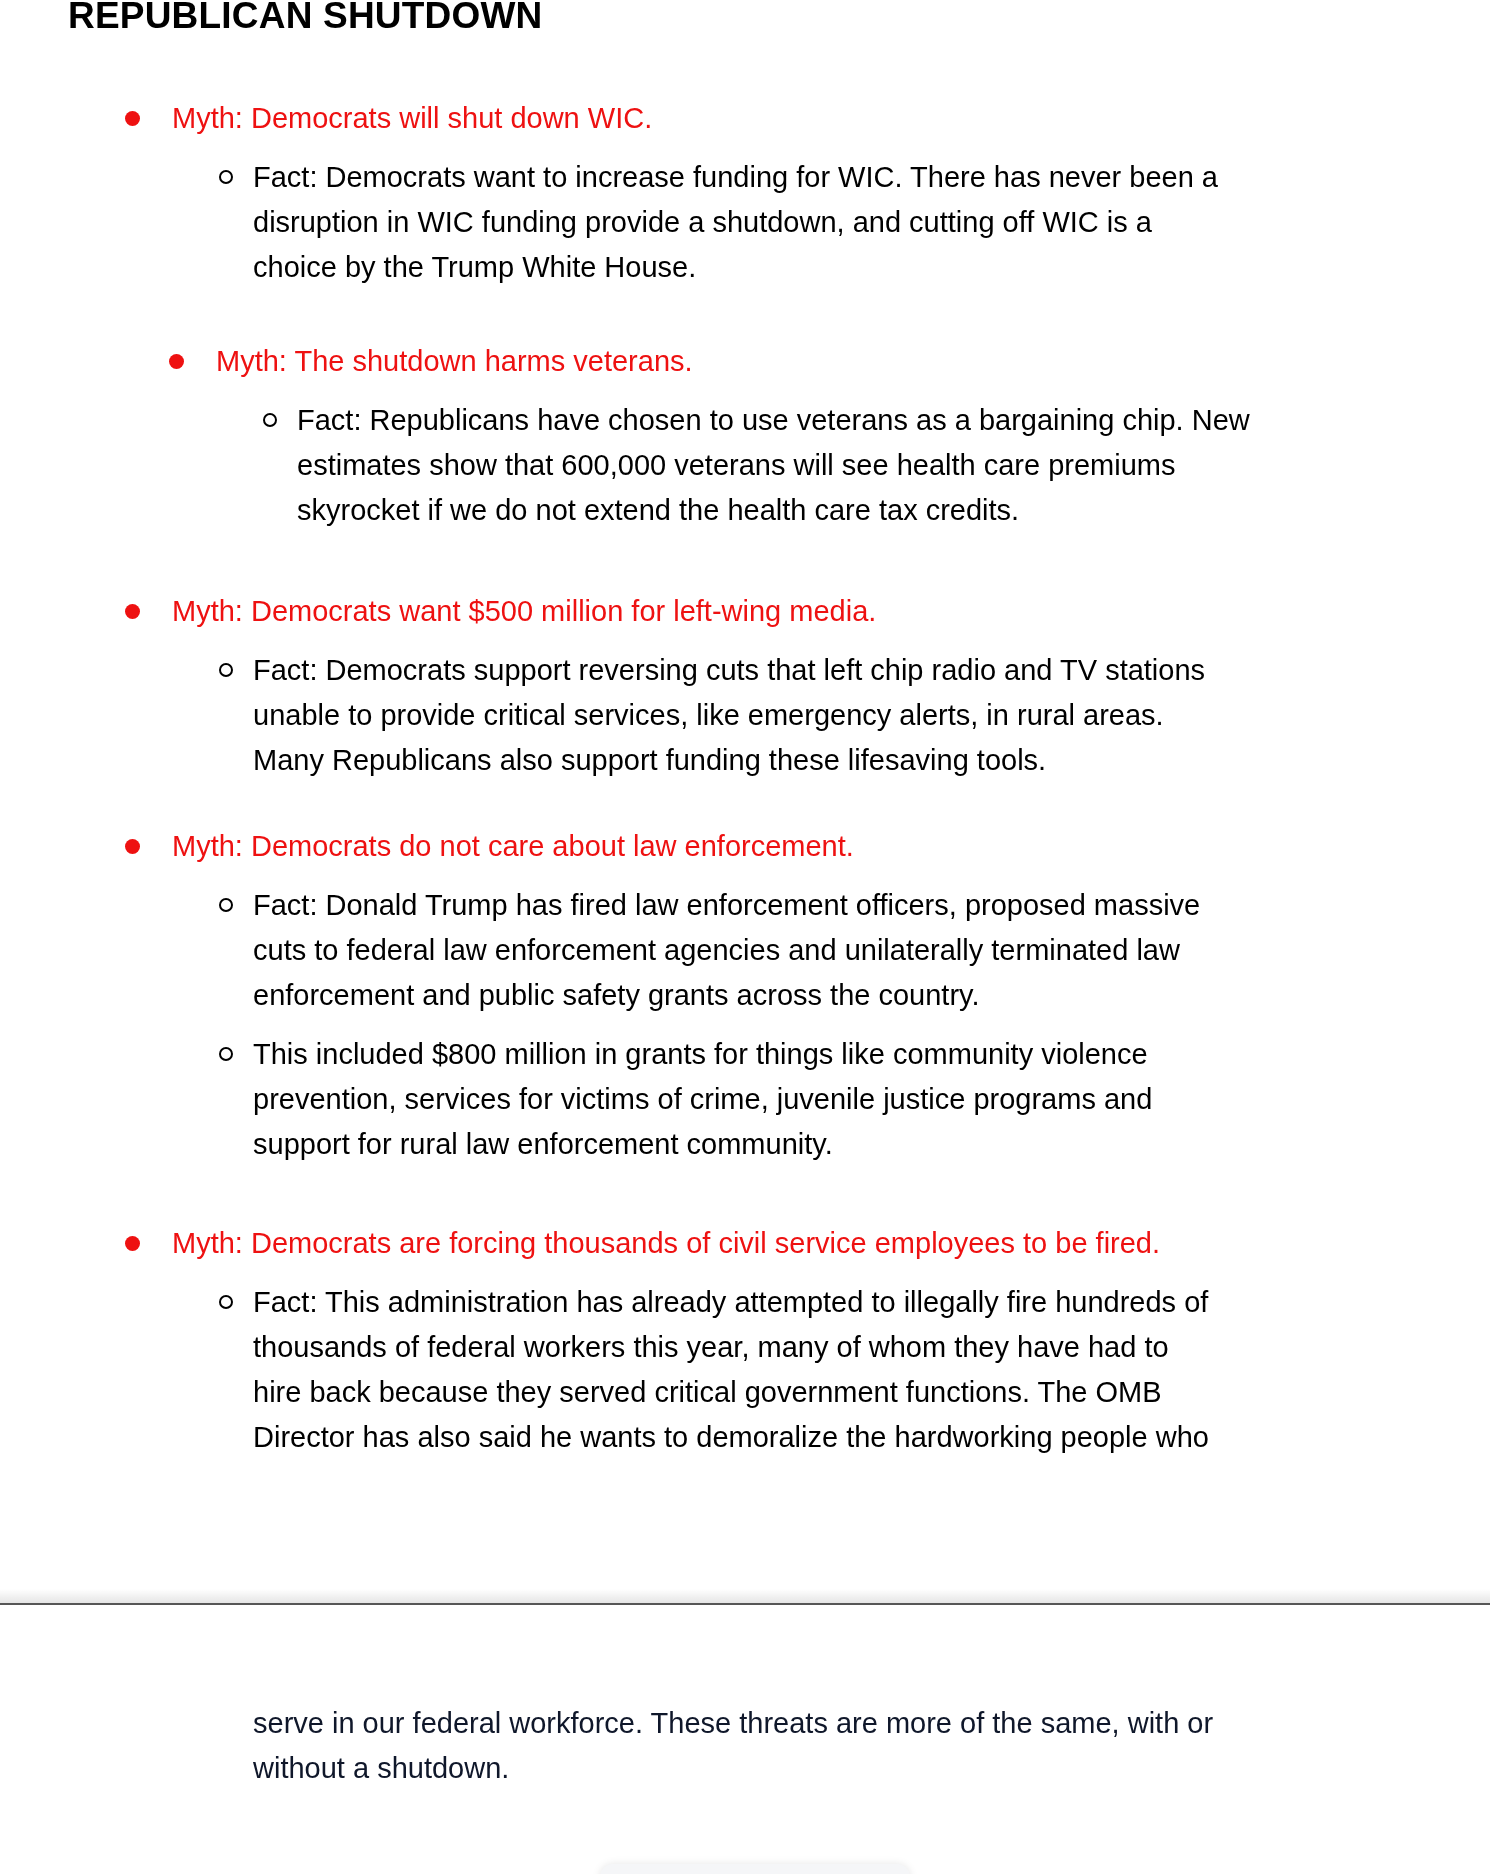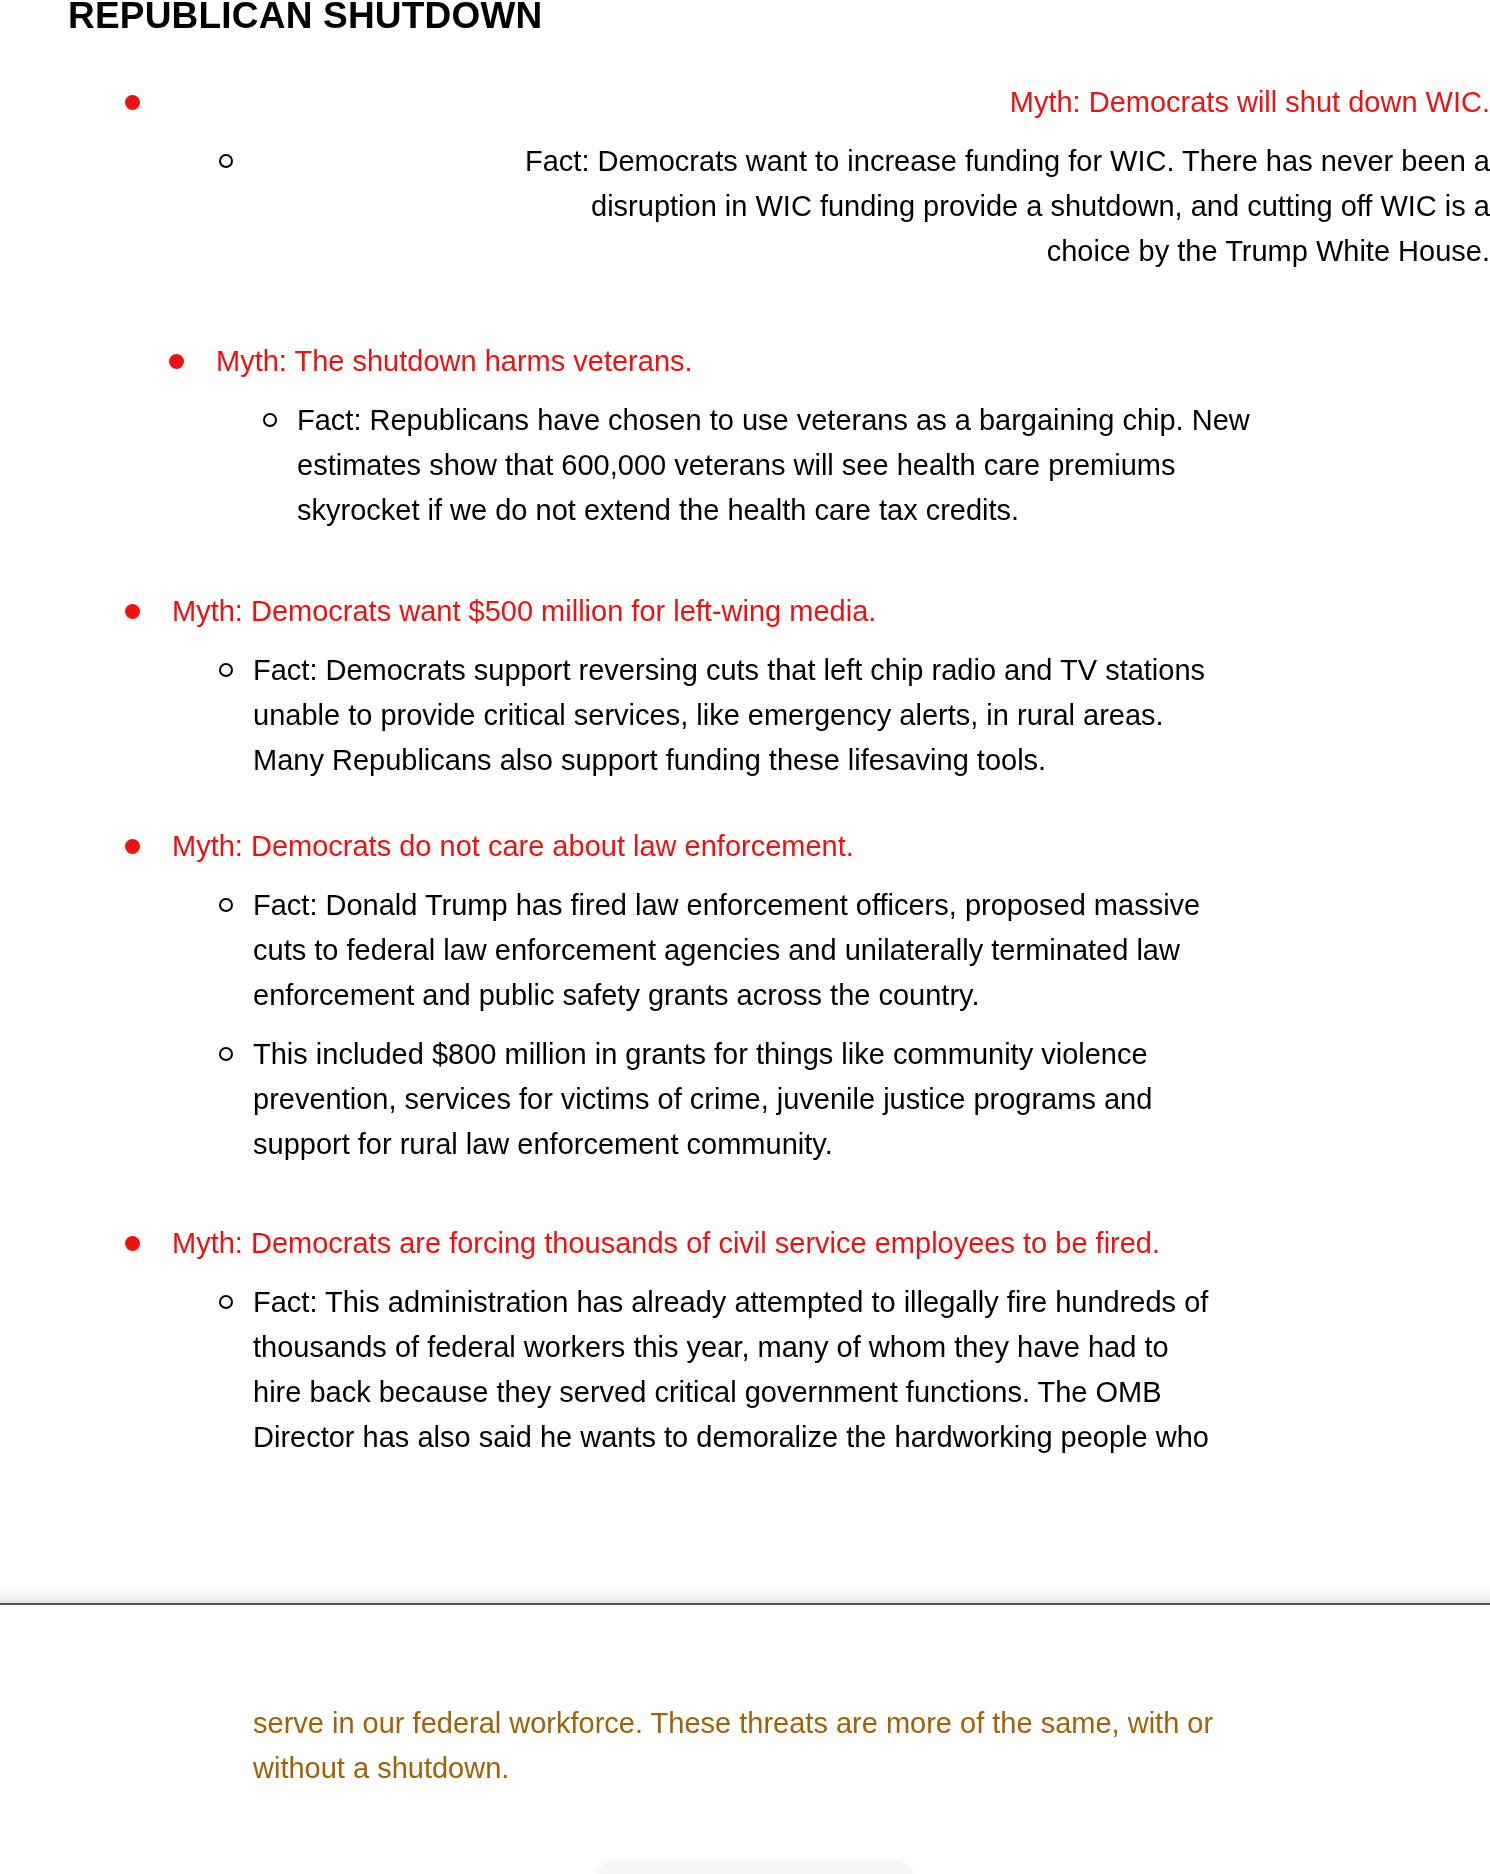--- a/index.html
+++ b/index.html
@@ -12,21 +12,21 @@
     color:#000000;
   }
   .doc-title{
     position:absolute;left:68px;top:-4px;
     font-size:37px;font-weight:bold;line-height:40px;
     letter-spacing:0.2px;color:#000000;margin:0;
     white-space:nowrap;
   }
   .doc-body{position:absolute;left:0;top:0;right:0;height:1603px;}
   .myth-group{position:absolute;left:0;right:0;}
-  .g0{top:80px;text-align:right;} .g1{top:339px;padding-left:44px;} .g2{top:589px;} .g3{top:824px;} .g4{top:1221px;}
+  .g0{top:96px;} .g1{top:339px;padding-left:44px;} .g2{top:589px;} .g3{top:824px;} .g4{top:1221px;}
   .myth-line{
     position:relative;margin-left:172px;height:45px;line-height:45px;
     margin-bottom:6px;color:var(--myth-color,#ee1111);
     font-size:29px;white-space:nowrap;
   }
   .dot{
     position:absolute;left:-47px;top:15px;width:15px;height:15px;
     border-radius:50%;background:var(--myth-color,#ee1111);
   }
   .fact-item{
@@ -41,21 +41,21 @@
   .page-divider-shadow{
     position:absolute;left:0;right:0;top:1589px;height:14px;
     background:linear-gradient(to bottom, rgba(0,0,0,0), rgba(0,0,0,0.10));
   }
   .page-divider{
     position:absolute;left:0;right:0;top:1603px;height:2px;
     background:#565656;
   }
   .continuation{
     position:absolute;left:253px;top:1701px;
-    font-size:29px;line-height:45px;color:#a16207;
+    font-size:29px;line-height:45px;color:#0f172a;
   }
   .bottom-pill{
     position:absolute;left:600px;top:1864px;width:310px;height:26px;
     border-radius:13px;background:#f5f6f8;
     box-shadow:0 0 8px rgba(0,0,0,0.10);
   }
 </style>
 </head>
 <body>
 

